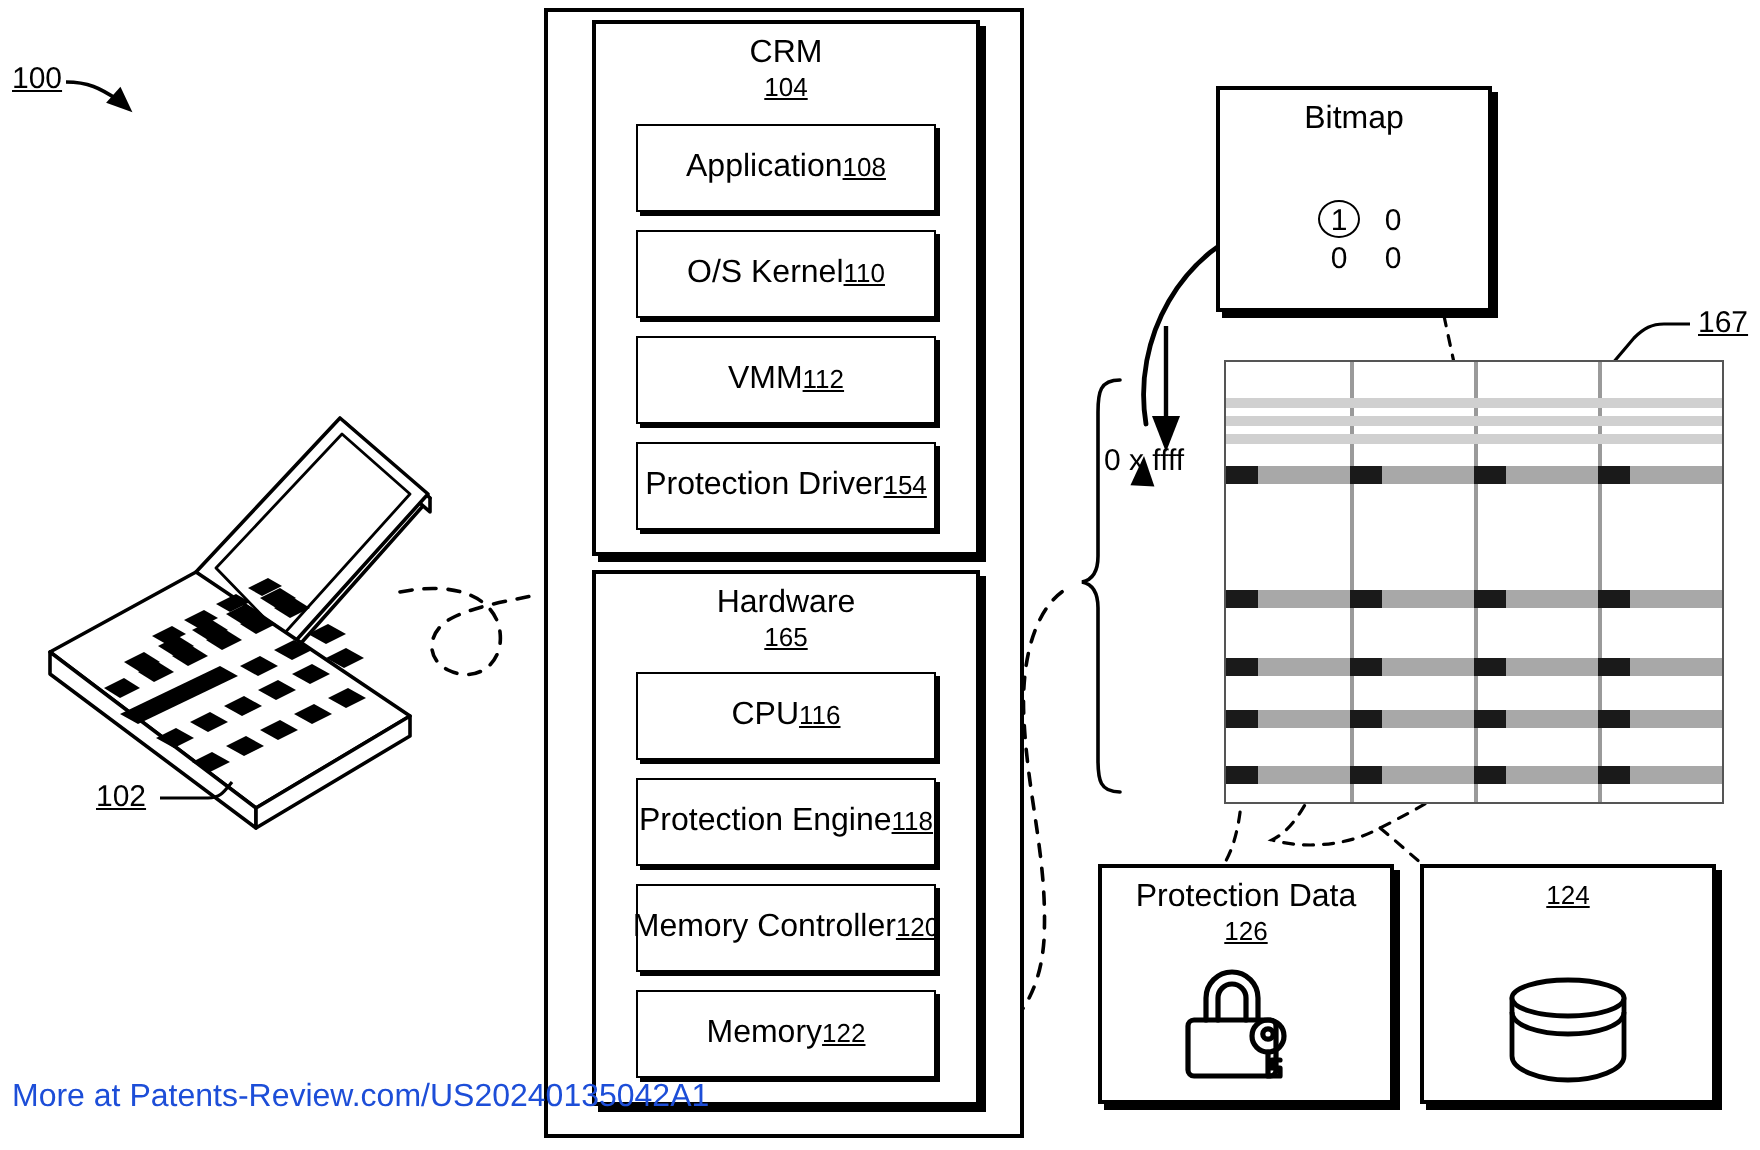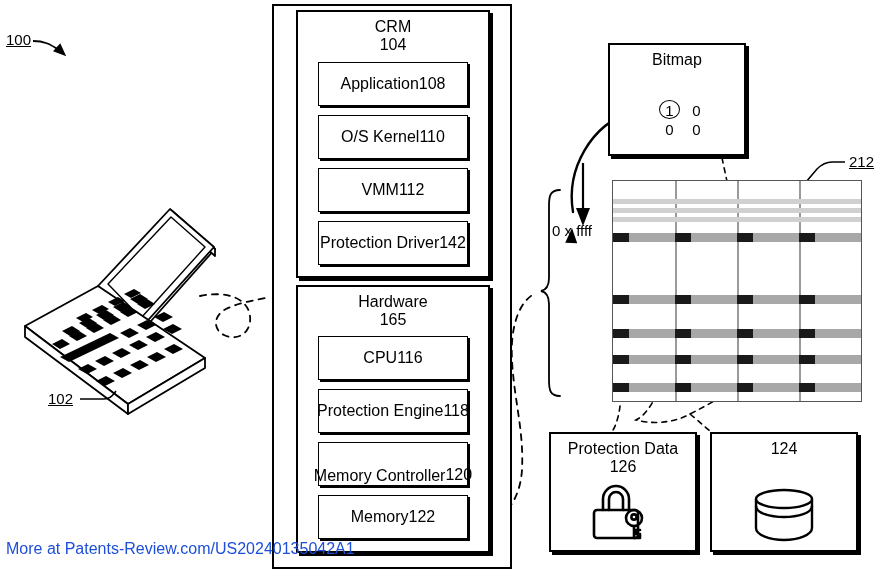--- a/index.html
+++ b/index.html
@@ -25,22 +25,23 @@
   }
   .pbox.thin{border-width:1.5px;box-shadow:2px 2px 0 0 #000;}
   .pbox .ttl{
     display:block;
     font-size:16px;
     line-height:1.12;
     white-space:nowrap;
   }
   .pbox .num{
     display:block;
-    font-size:16px;
+    font-size:13px;
     line-height:1.16;
+    text-decoration:underline;
     text-underline-offset:1px;
   }
   .leafbox{
     display:flex;flex-direction:row;align-items:center;justify-content:center;
   }
   .headlabel{
     position:absolute;left:0;right:0;top:6px;
     text-align:center;
   }
 
@@ -216,21 +217,21 @@
     </g>
     <g fill="none" stroke="#000" stroke-width="1.6" stroke-dasharray="5 5" stroke-linecap="round">
       <path d="M657 394 C 650 408, 644 416, 636 420 C 650 424, 672 424, 690 414 C 706 406, 716 400, 726 394"></path>
       <path d="M690 414 C 700 422, 708 430, 714 434"></path>
     </g>
 
   </svg>
 
   <div class="refnum" style="left:6px;top:32px;">100</div>
   <div class="refnum" style="left:48px;top:391px;">102</div>
-  <div class="refnum" style="left:849px;top:154px;">212</div>
+  <div class="refnum" style="left:849px;top:154px;">167</div>
 
   <div id="sys-outer"></div>
 
   <div class="pbox" id="crm-box" style="left:296px;top:10px;width:194px;height:268px;">
     <div class="headlabel">
       <span class="ttl">CRM</span>
       <span class="num">104</span>
     </div>
   </div>
 
@@ -244,41 +245,41 @@
     <span class="num">110</span>
   </div>
 
   <div class="pbox thin leafbox" style="left:318px;top:168px;width:150px;height:44px;">
     <span class="ttl">VMM</span>
     <span class="num">112</span>
   </div>
 
   <div class="pbox thin leafbox" style="left:318px;top:221px;width:150px;height:44px;">
     <span class="ttl">Protection Driver</span>
-    <span class="num">142</span>
+    <span class="num">154</span>
   </div>
 
   <div class="pbox" id="hw-box" style="left:296px;top:285px;width:194px;height:268px;">
     <div class="headlabel">
       <span class="ttl">Hardware</span>
       <span class="num">165</span>
     </div>
   </div>
 
   <div class="pbox thin leafbox" style="left:318px;top:336px;width:150px;height:44px;">
     <span class="ttl">CPU</span>
     <span class="num">116</span>
   </div>
 
   <div class="pbox thin leafbox" style="left:318px;top:389px;width:150px;height:44px;">
     <span class="ttl">Protection Engine</span>
     <span class="num">118</span>
   </div>
 
-  <div class="pbox thin leafbox" style="left:318px;top:442px;width:150px;height:44px;align-items:flex-end;">
+  <div class="pbox thin leafbox" style="left:318px;top:442px;width:150px;height:44px;">
     <span class="ttl">Memory Controller</span>
     <span class="num">120</span>
   </div>
 
   <div class="pbox thin leafbox" style="left:318px;top:495px;width:150px;height:44px;">
     <span class="ttl">Memory</span>
     <span class="num">122</span>
   </div>
 
   <div class="pbox" id="bitmap-box" style="left:608px;top:43px;width:138px;height:113px;">

